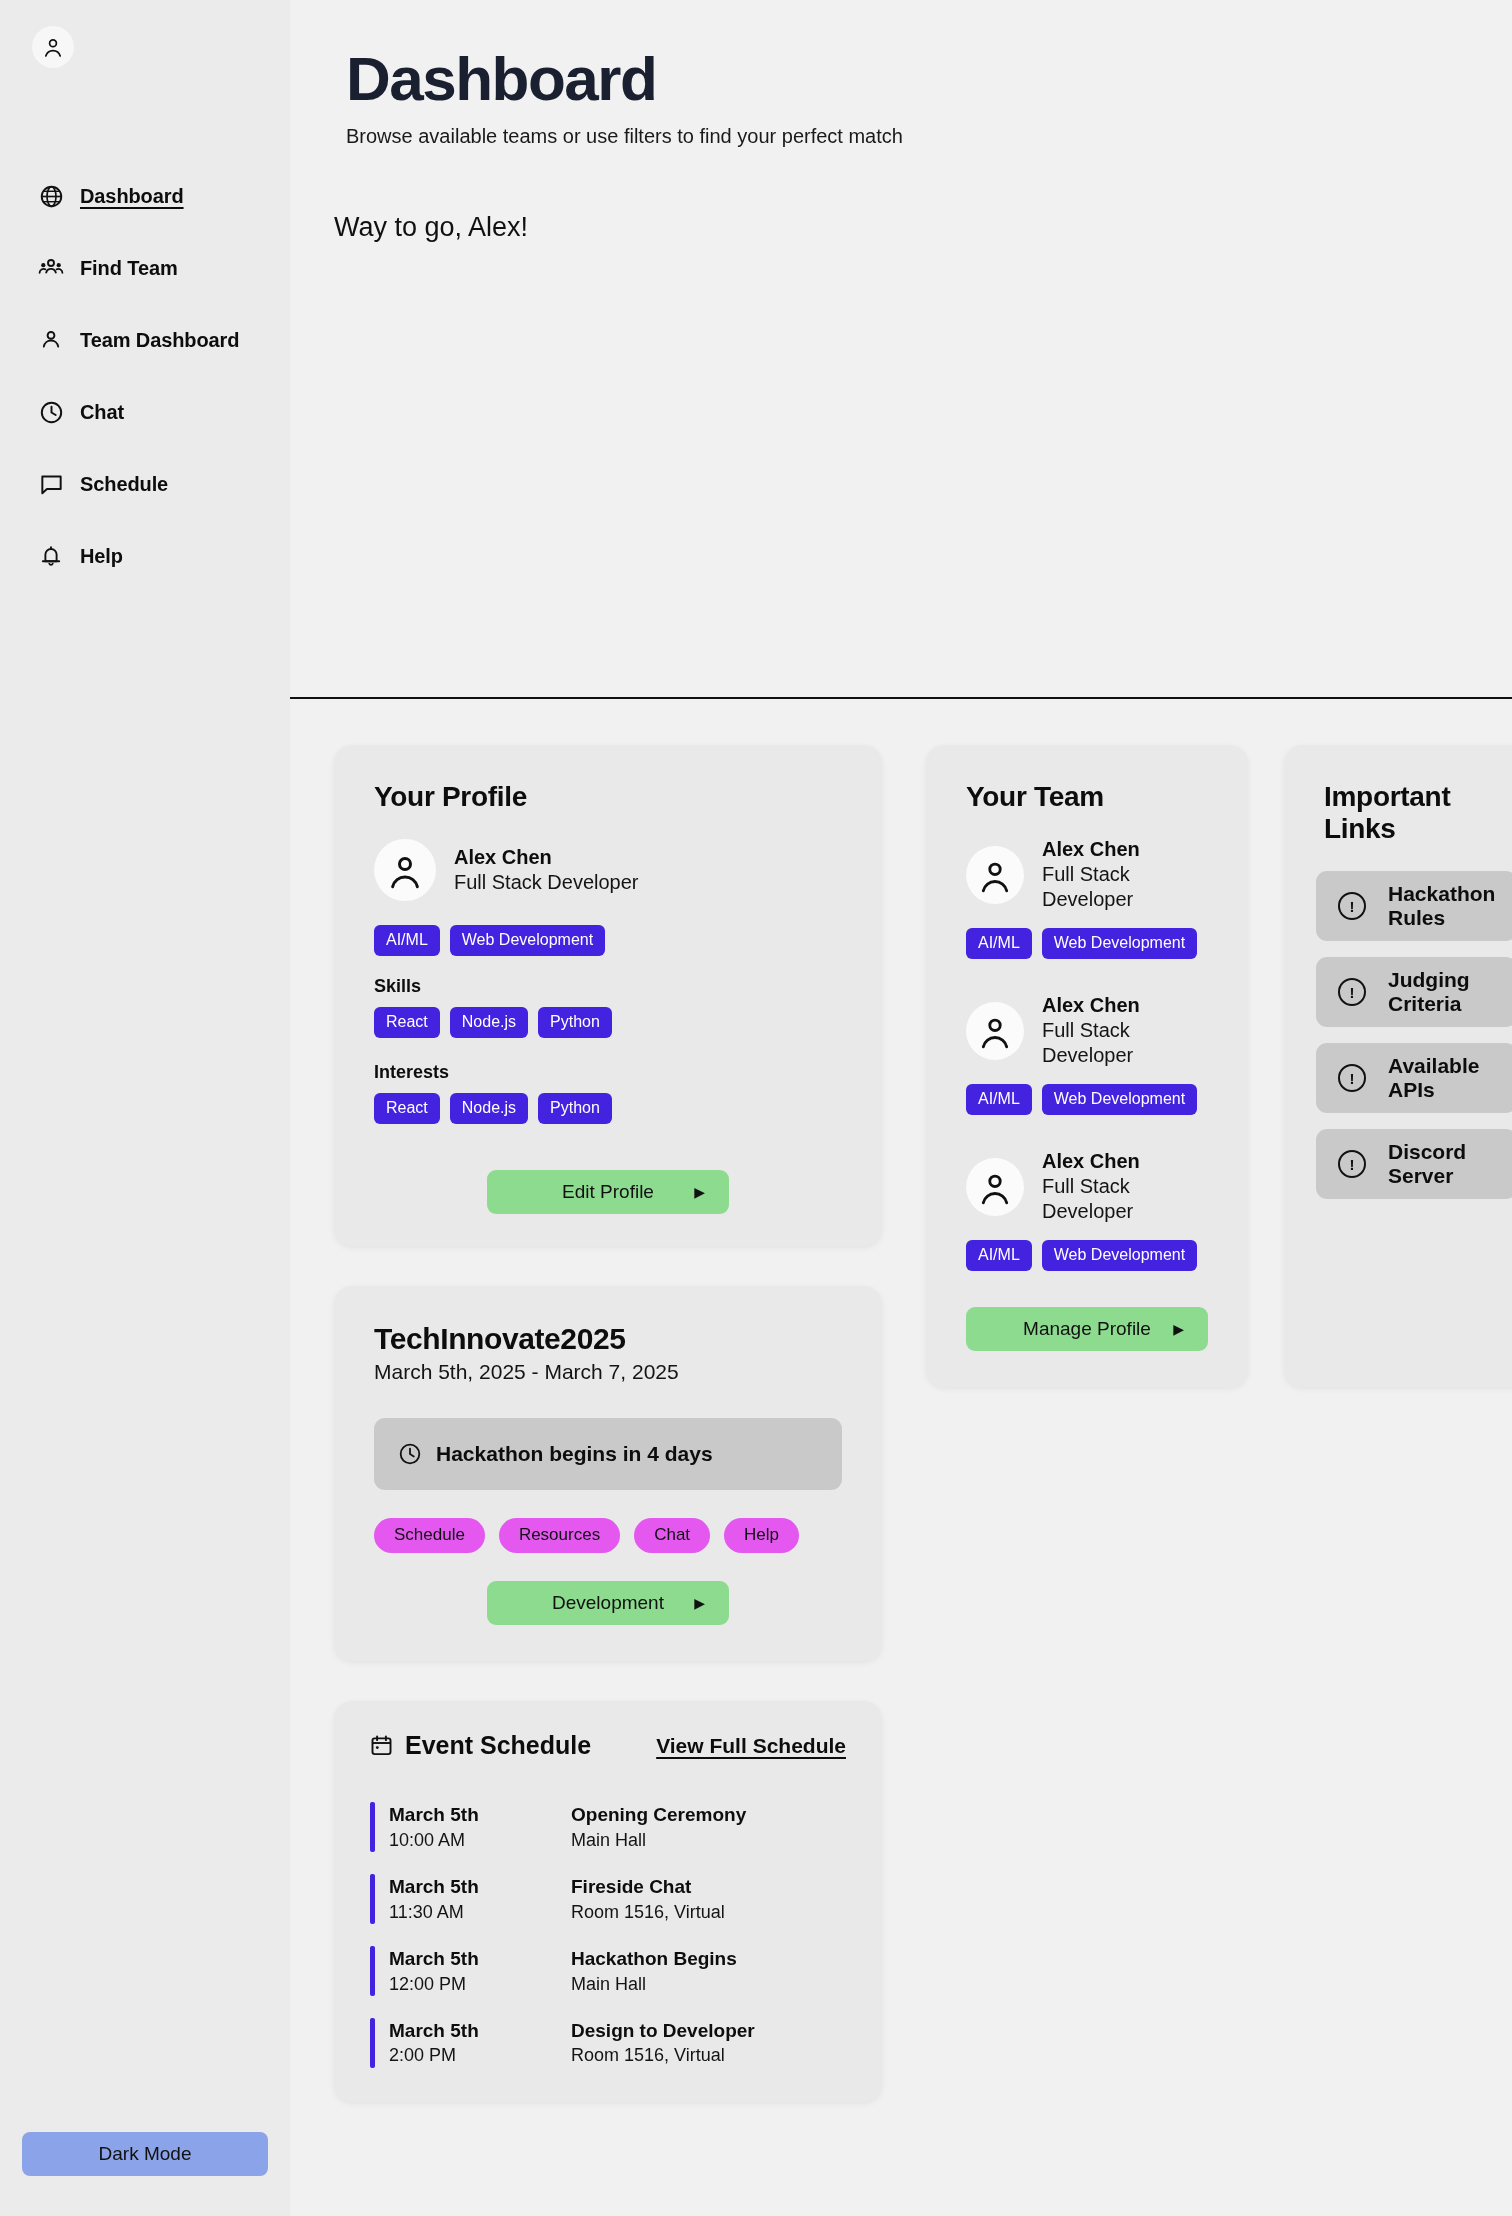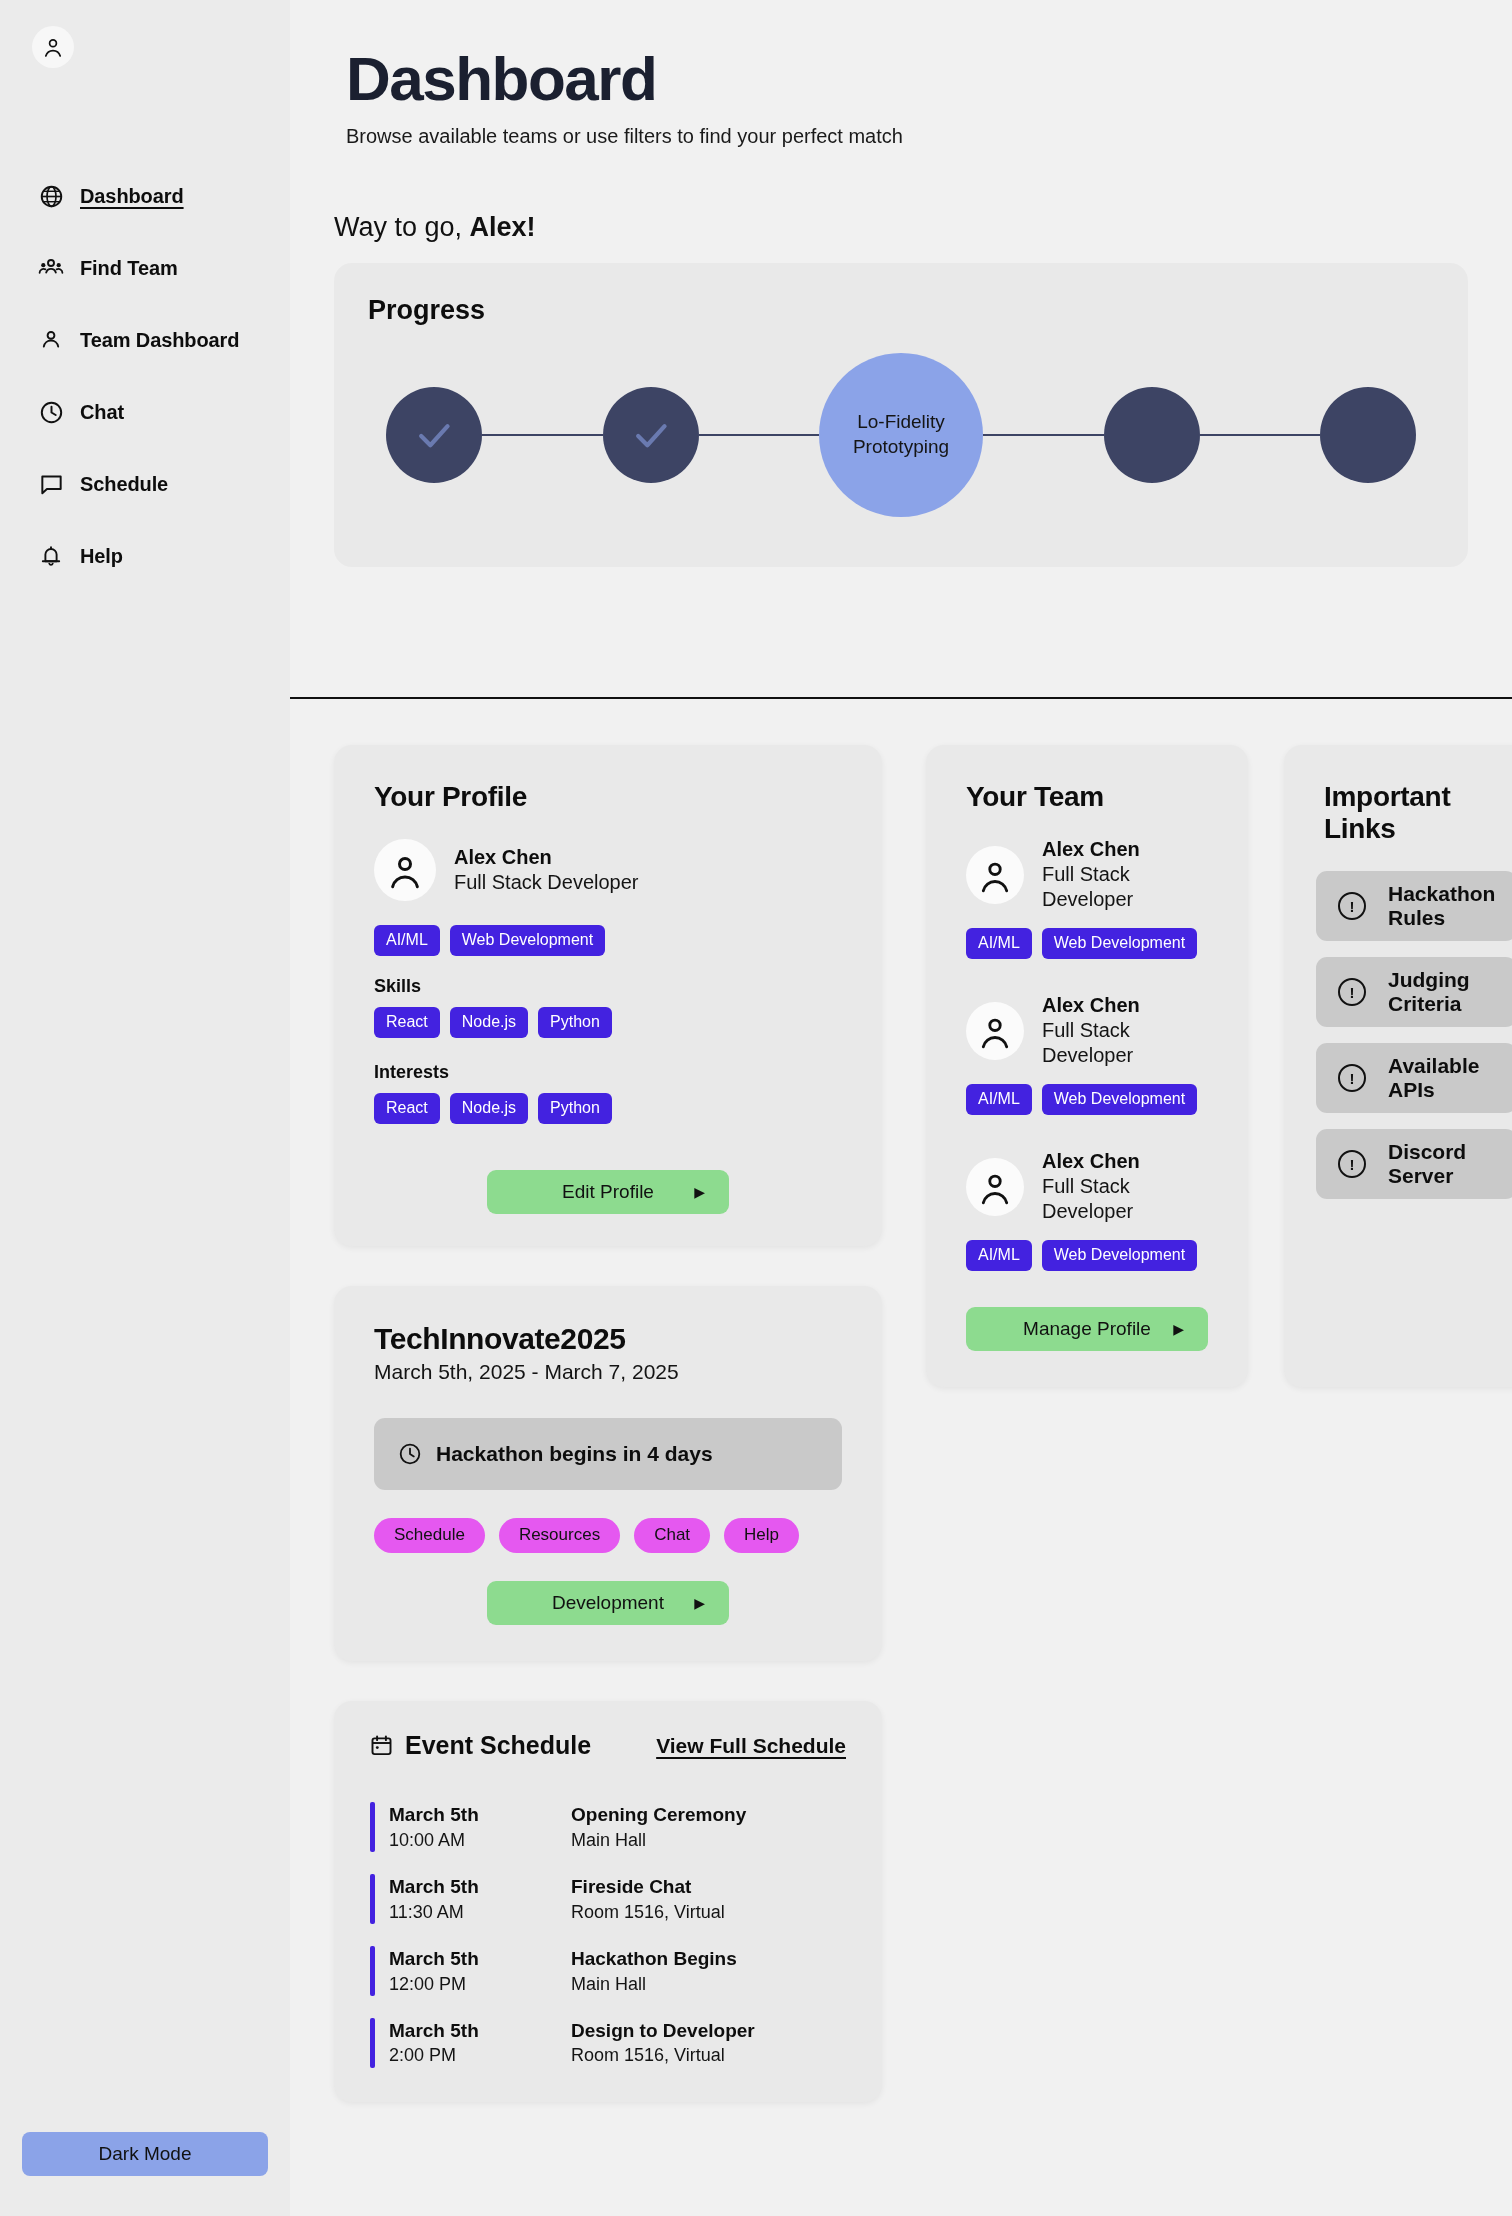--- a/index.html
+++ b/index.html
@@ -74,21 +74,21 @@
     margin-top: 14px;
     font-size: 20px;
     color: #1a1a1a;
   }
 
   .greeting {
     margin: 64px 0 0 44px;
     font-size: 27px;
     color: #111;
   }
-  .greeting b { font-weight: bold; }
+  .greeting b { font-weight: normal; }
 
   .progress-card {
     margin: 20px 0 0 44px;
     width: 1134px;
     height: 304px;
     background: #e9e9e9;
     border-radius: 18px;
     position: relative;
   }
   .progress-title {
@@ -386,49 +386,20 @@
 
     <div class="page-head">
       <h1 class="page-title">Dashboard</h1>
       <p class="page-sub">Browse available teams or use filters to find your perfect match</p>
     </div>
 
     <div class="greeting">
       <span>Way to go, </span><b>Alex!</b>
     </div>
 
-    <section class="progress-card">
-      <div class="progress-title">Progress</div>
-      <div class="steps">
-
-        <div class="step done">
-          <svg class="check" viewBox="0 0 24 24">
-            <path d="M5 12.6 L10 17.6 L19.4 7.2" fill="none" stroke="#6a7ab0" stroke-width="2.3" stroke-linecap="round" stroke-linejoin="round"></path>
-          </svg>
-        </div>
-        <div class="connector"></div>
-
-        <div class="step done">
-          <svg class="check" viewBox="0 0 24 24">
-            <path d="M5 12.6 L10 17.6 L19.4 7.2" fill="none" stroke="#6a7ab0" stroke-width="2.3" stroke-linecap="round" stroke-linejoin="round"></path>
-          </svg>
-        </div>
-        <div class="connector"></div>
-
-        <div class="step current">
-          <span>Lo-Fidelity Prototyping</span>
-        </div>
-        <div class="connector"></div>
-
-        <div class="step todo"></div>
-        <div class="connector"></div>
-
-        <div class="step todo"></div>
-      </div>
-    </section>
 
     <div class="divider"></div>
 
     <div class="columns">
 
       <div class="col-left">
 
         <section class="card profile-card">
           <div class="card-title">Your Profile</div>
 

